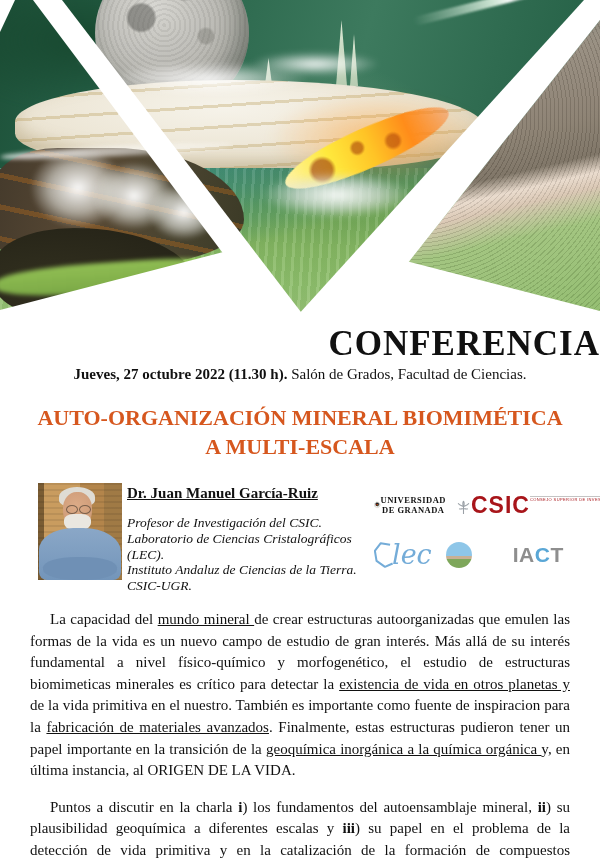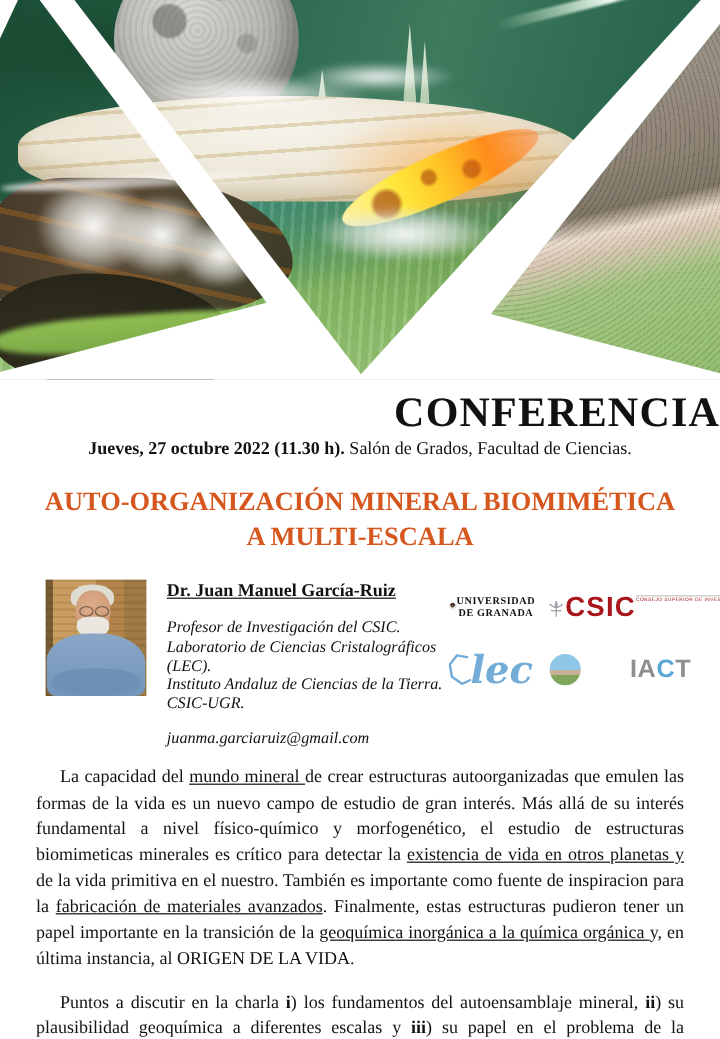--- a/index.html
+++ b/index.html
@@ -95,35 +95,35 @@
       repeating-linear-gradient(180deg, rgba(0,0,0,.08) 0 2px, rgba(0,0,0,0) 2px 6px),
       linear-gradient(90deg,#7a5c33 0 7%,#c99c5f 7% 50%,#b3854b 50% 78%,#a07a45 78% 100%);}
   .sp-photo div{position:absolute;}
   .sp-hair{left:21px;top:4px;width:36px;height:20px;background:#dfdcd4;border-radius:50% 50% 35% 35%;}
   .sp-head{left:25px;top:9px;width:29px;height:35px;background:radial-gradient(circle at 45% 40%,#dcab87,#c99673);border-radius:46%;}
   .sp-glasses{left:28px;top:22px;width:10px;height:7px;border:1.5px solid rgba(60,50,40,.6);border-radius:50%;}
   .sp-glasses2{left:41px;top:22px;width:10px;height:7px;border:1.5px solid rgba(60,50,40,.6);border-radius:50%;}
   .sp-beard{left:26px;top:31px;width:27px;height:17px;background:#eae7e0;border-radius:35% 35% 50% 50%;}
   .sp-shirt{left:1px;top:45px;width:82px;height:52px;background:linear-gradient(180deg,#8aa7c7,#7395ba);border-radius:42% 46% 8px 8px;}
   .sp-arms{left:5px;top:74px;width:74px;height:23px;background:#6f90b5;border-radius:45%;}
-  .speaker-info{margin-left:17px;flex:1 1 auto;}
+  .speaker-info{margin-left:5px;flex:1 1 auto;}
   .sp-name{font-size:15px;font-weight:bold;text-decoration:underline;margin:2px 0 13px;}
   .sp-role{font-size:13.5px;font-style:italic;line-height:1.17;}
   .sp-email{font-size:13.5px;font-style:italic;margin-top:13px;}
   
   .logos-col{width:188px;flex:0 0 auto;}
   .logos-row{display:flex;align-items:center;}
   .ugr{display:flex;flex-direction:row;align-items:center;width:72px;}
   .ugr-text{font-size:8.5px;font-weight:bold;letter-spacing:.5px;text-align:center;line-height:1.15;margin-top:1px;}
   .csic{margin-left:10px;display:flex;flex-direction:row;}
   .csic-top{display:flex;align-items:flex-end;}
   .csic-word{font-family:"Liberation Sans",sans-serif;font-weight:bold;font-size:23px;line-height:.9;letter-spacing:1px;}
   .csic-cap{font-size:4px;color:#a8151a;white-space:nowrap;overflow:hidden;width:96px;letter-spacing:.4px;border-top:1px solid #c4c4c4;margin-top:1px;font-family:"Liberation Sans",sans-serif;}
   .clec{display:flex;align-items:center;width:78px;justify-content:center;}
-  .clec-rest{font-style:italic;font-weight:bold;font-size:32px;margin-left:-4px;font-family:"DejaVu Serif",serif;}
+  .clec-rest{font-style:italic;font-weight:normal;font-size:27px;margin-left:-4px;font-family:"DejaVu Serif",serif;}
   .iact{display:flex;align-items:center;margin-left:14px;gap:36px;}
   .iact-globe{width:26px;height:26px;border-radius:50%;background:linear-gradient(180deg,#8ec6e8 0 52%,#c8b094 52% 66%,#7ea75b 66% 100%);}
   .iact-text{font-family:"Liberation Sans",sans-serif;font-weight:bold;font-size:21px;letter-spacing:.5px;margin-left:5px;}
   
   .body-text{margin:15px 30px 0;}
   .body-text p{margin:0;text-align:justify;font-size:15px;line-height:1.44;text-indent:20px;}
   .body-text p+p{margin-top:15px;}
   .u{text-decoration:underline;}
   .b{font-weight:bold;}
 </style>
@@ -184,21 +184,20 @@
       <div class="sp-glasses2"></div>
       <div class="sp-beard"></div>
       <div class="sp-shirt"></div>
       <div class="sp-arms"></div>
     </div>
     <div class="speaker-info">
       <div class="sp-name">Dr. Juan Manuel García-Ruiz</div>
       <div class="sp-role">Profesor de Investigación del CSIC.</div>
       <div class="sp-role">Laboratorio de Ciencias Cristalográficos (LEC).</div>
       <div class="sp-role">Instituto Andaluz de Ciencias de la Tierra. CSIC-UGR.</div>
-      <div class="sp-email">juanma.garciaruiz@gmail.com</div>
     </div>
     <div class="logos-col">
       <div class="logos-row" style="margin-bottom:12px;">
         <div class="ugr">
           <svg width="44" height="44" viewBox="0 0 44 44">
             <circle cx="22" cy="21" r="19" fill="none" stroke="#b4aea2" stroke-width="5" stroke-dasharray="1.6 1.3"></circle>
             <path d="M22 7 C19 4 15 4 14 7 l3 2 c-6 1 -10 5 -11 10 l8 -2 -6 8 8 -1 -4 7 8 -3 2 6 2 -6 8 3 -4 -7 8 1 -6 -8 8 2 c-1 -5 -5 -9 -11 -10 l3 -2 c-1 -3 -5 -3 -8 0 z" fill="#1a1a1a"></path>
             <rect x="18.5" y="15.5" width="7" height="9.5" fill="#c8a225" stroke="#8a1a12" stroke-width="1"></rect>
             <rect x="18.5" y="15.5" width="7" height="3.2" fill="#b02018"></rect>
           </svg>

